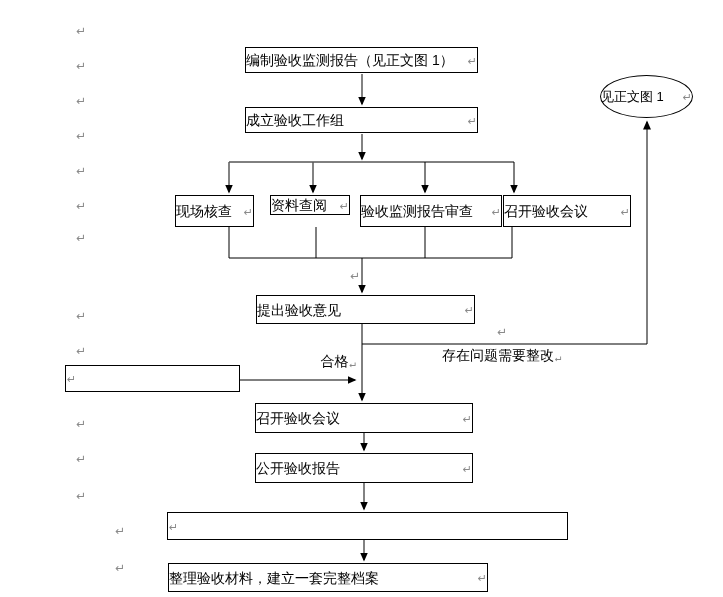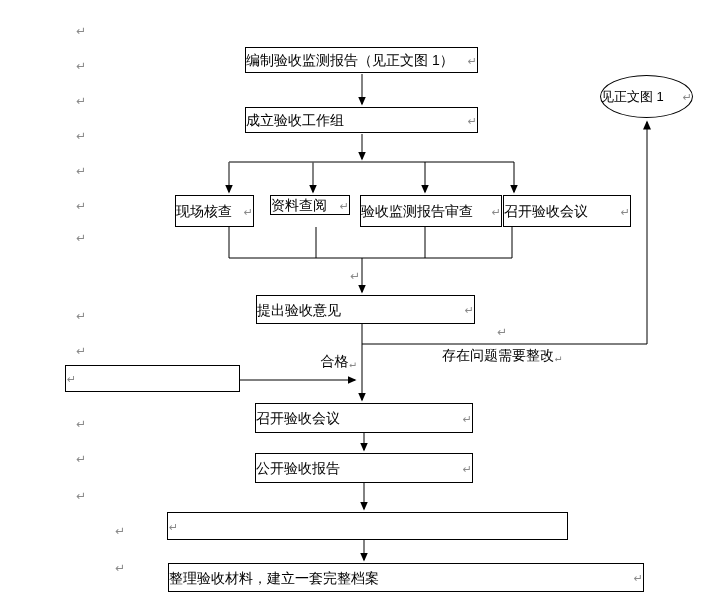--- a/index.html
+++ b/index.html
@@ -119,21 +119,21 @@
 
   <div class="node" style="left:255px;top:453px;width:218px;height:30px">
     <span class="lbl">公开验收报告</span>
       <span class="pmark">↵</span>
   </div>
 
   <div class="node" style="left:167px;top:512px;width:401px;height:28px">
       <span class="pmark">↵</span>
   </div>
 
-  <div class="node" style="left:168px;top:563px;width:476px;height:29px">
+  <div class="node" style="left:168px;top:563px;width:320px;height:29px">
     <span class="lbl">整理验收材料，建立一套完整档案</span>
       <span class="pmark">↵</span>
   </div>
 
   <div class="node ellipse" style="left:600px;top:75px;width:93px;height:43px">
     <span class="lbl">见正文图 1</span>
       <span class="pmark">↵</span>
   </div>
 
   <div class="edge-label" style="left:300px;top:355px;width:56px;text-align:right;">

